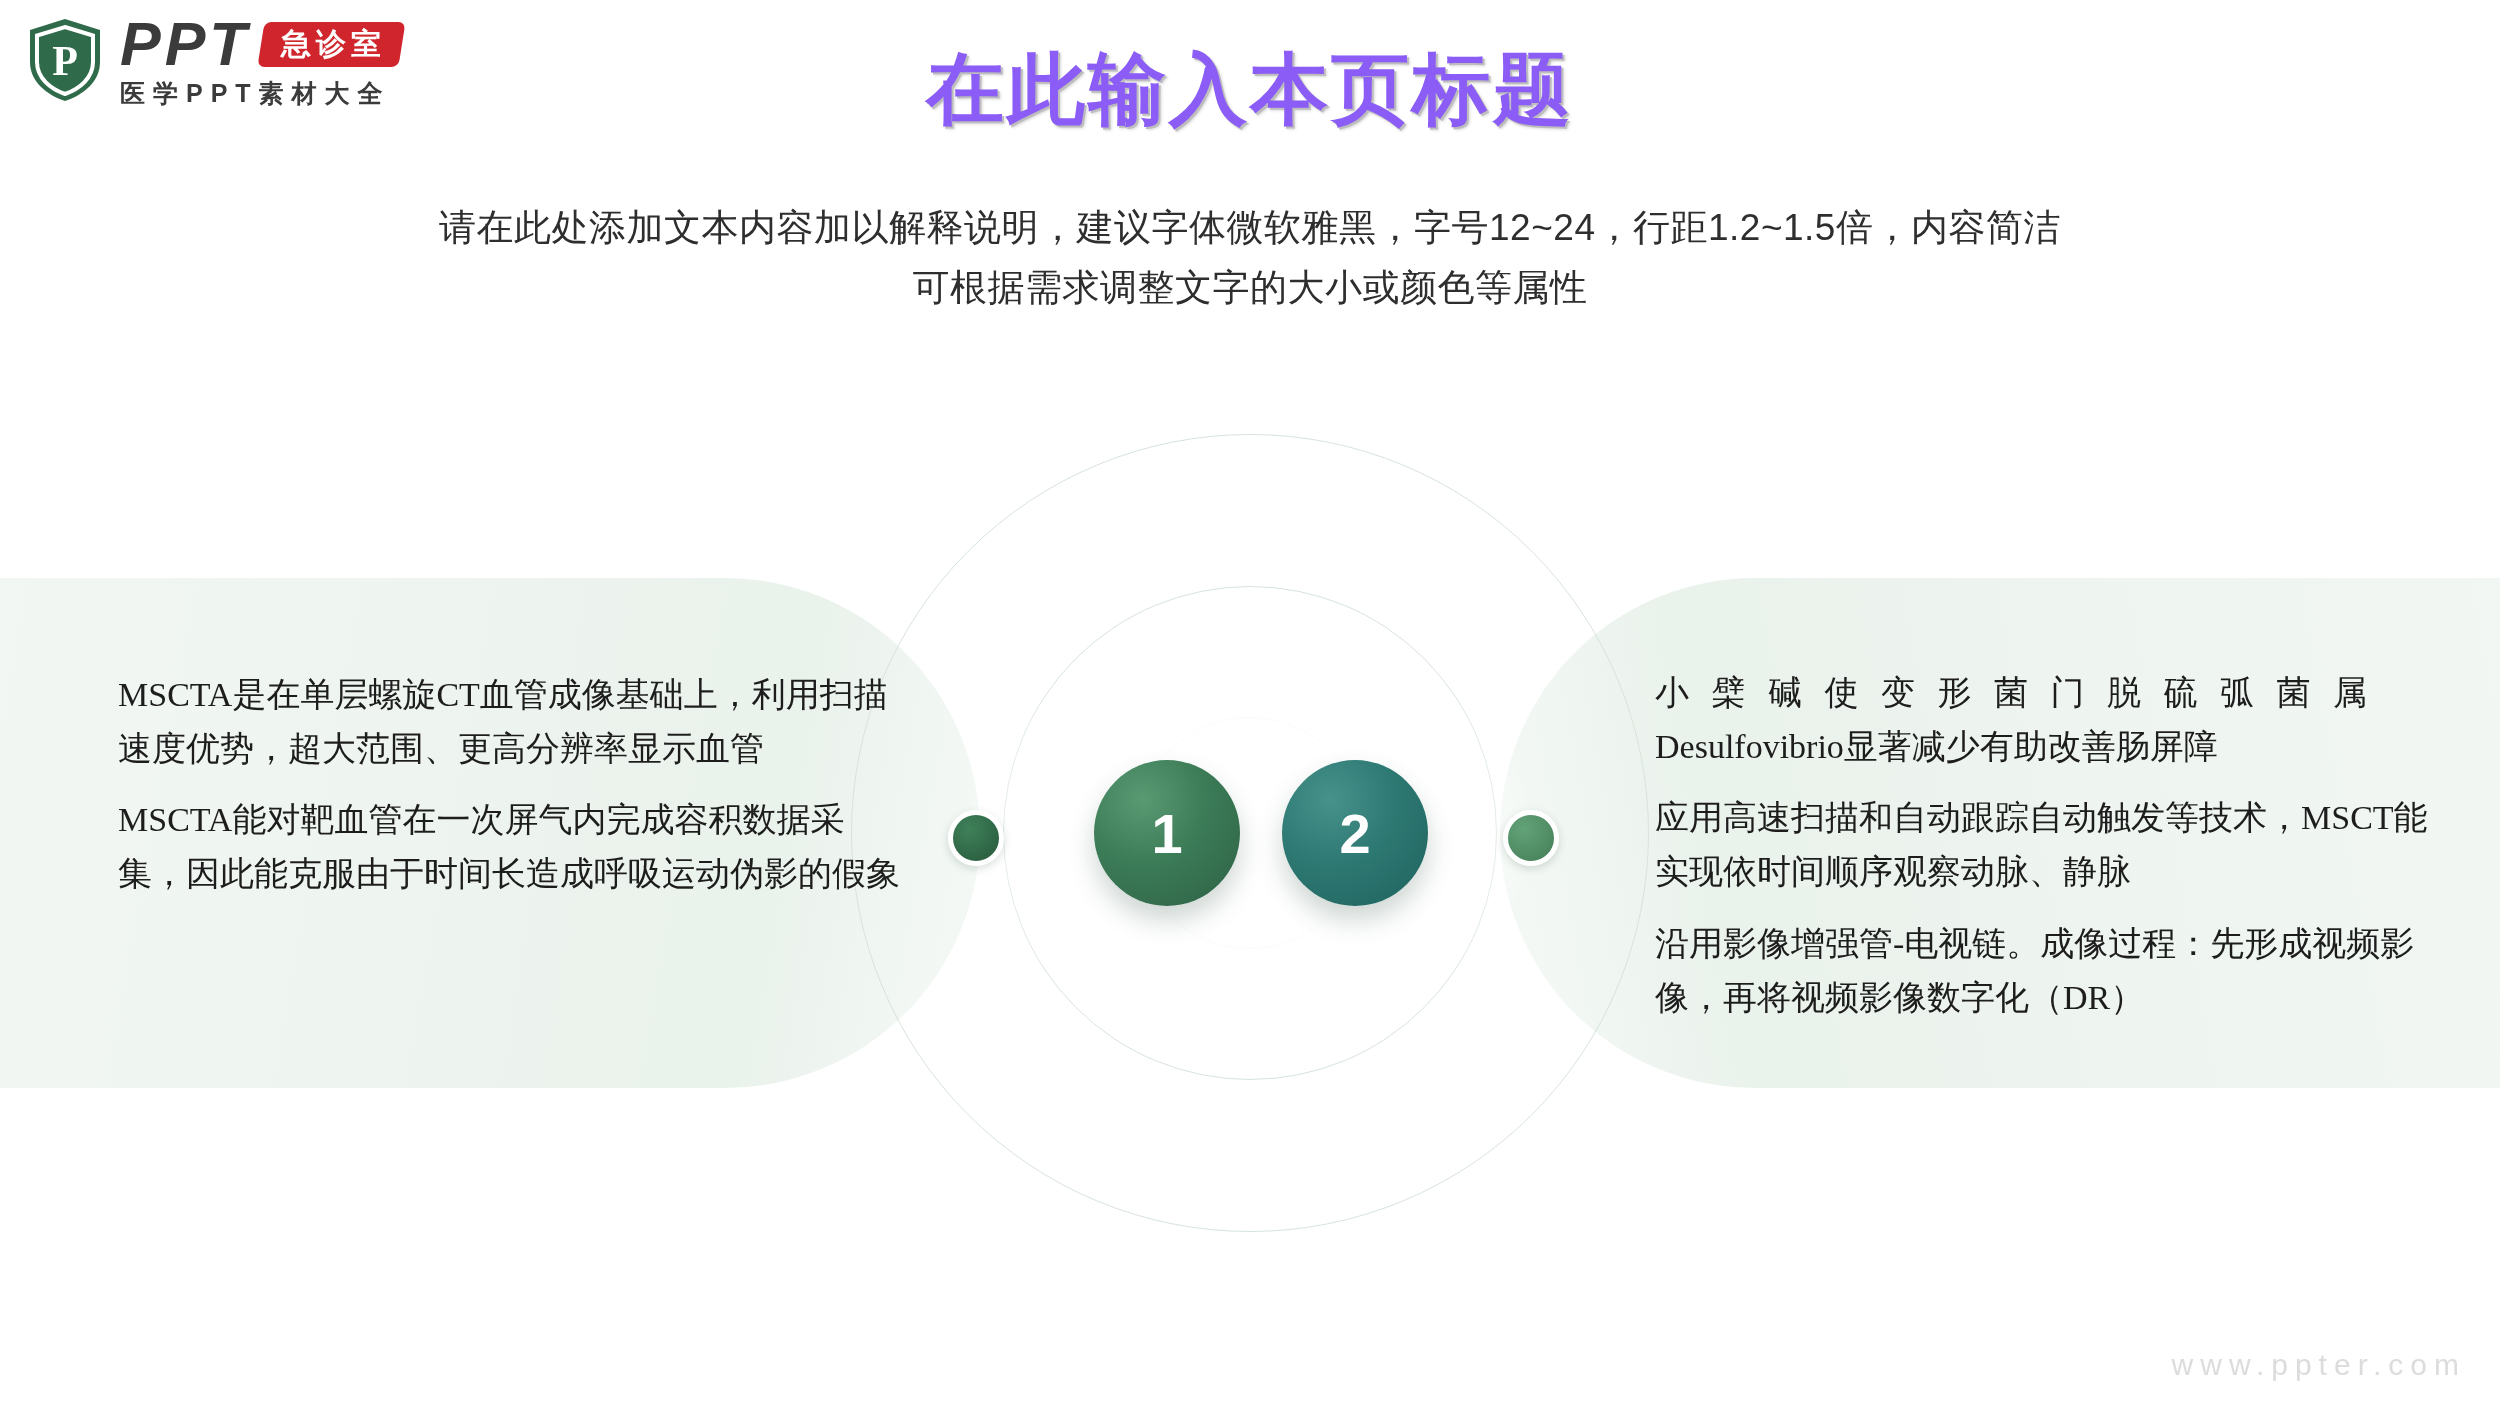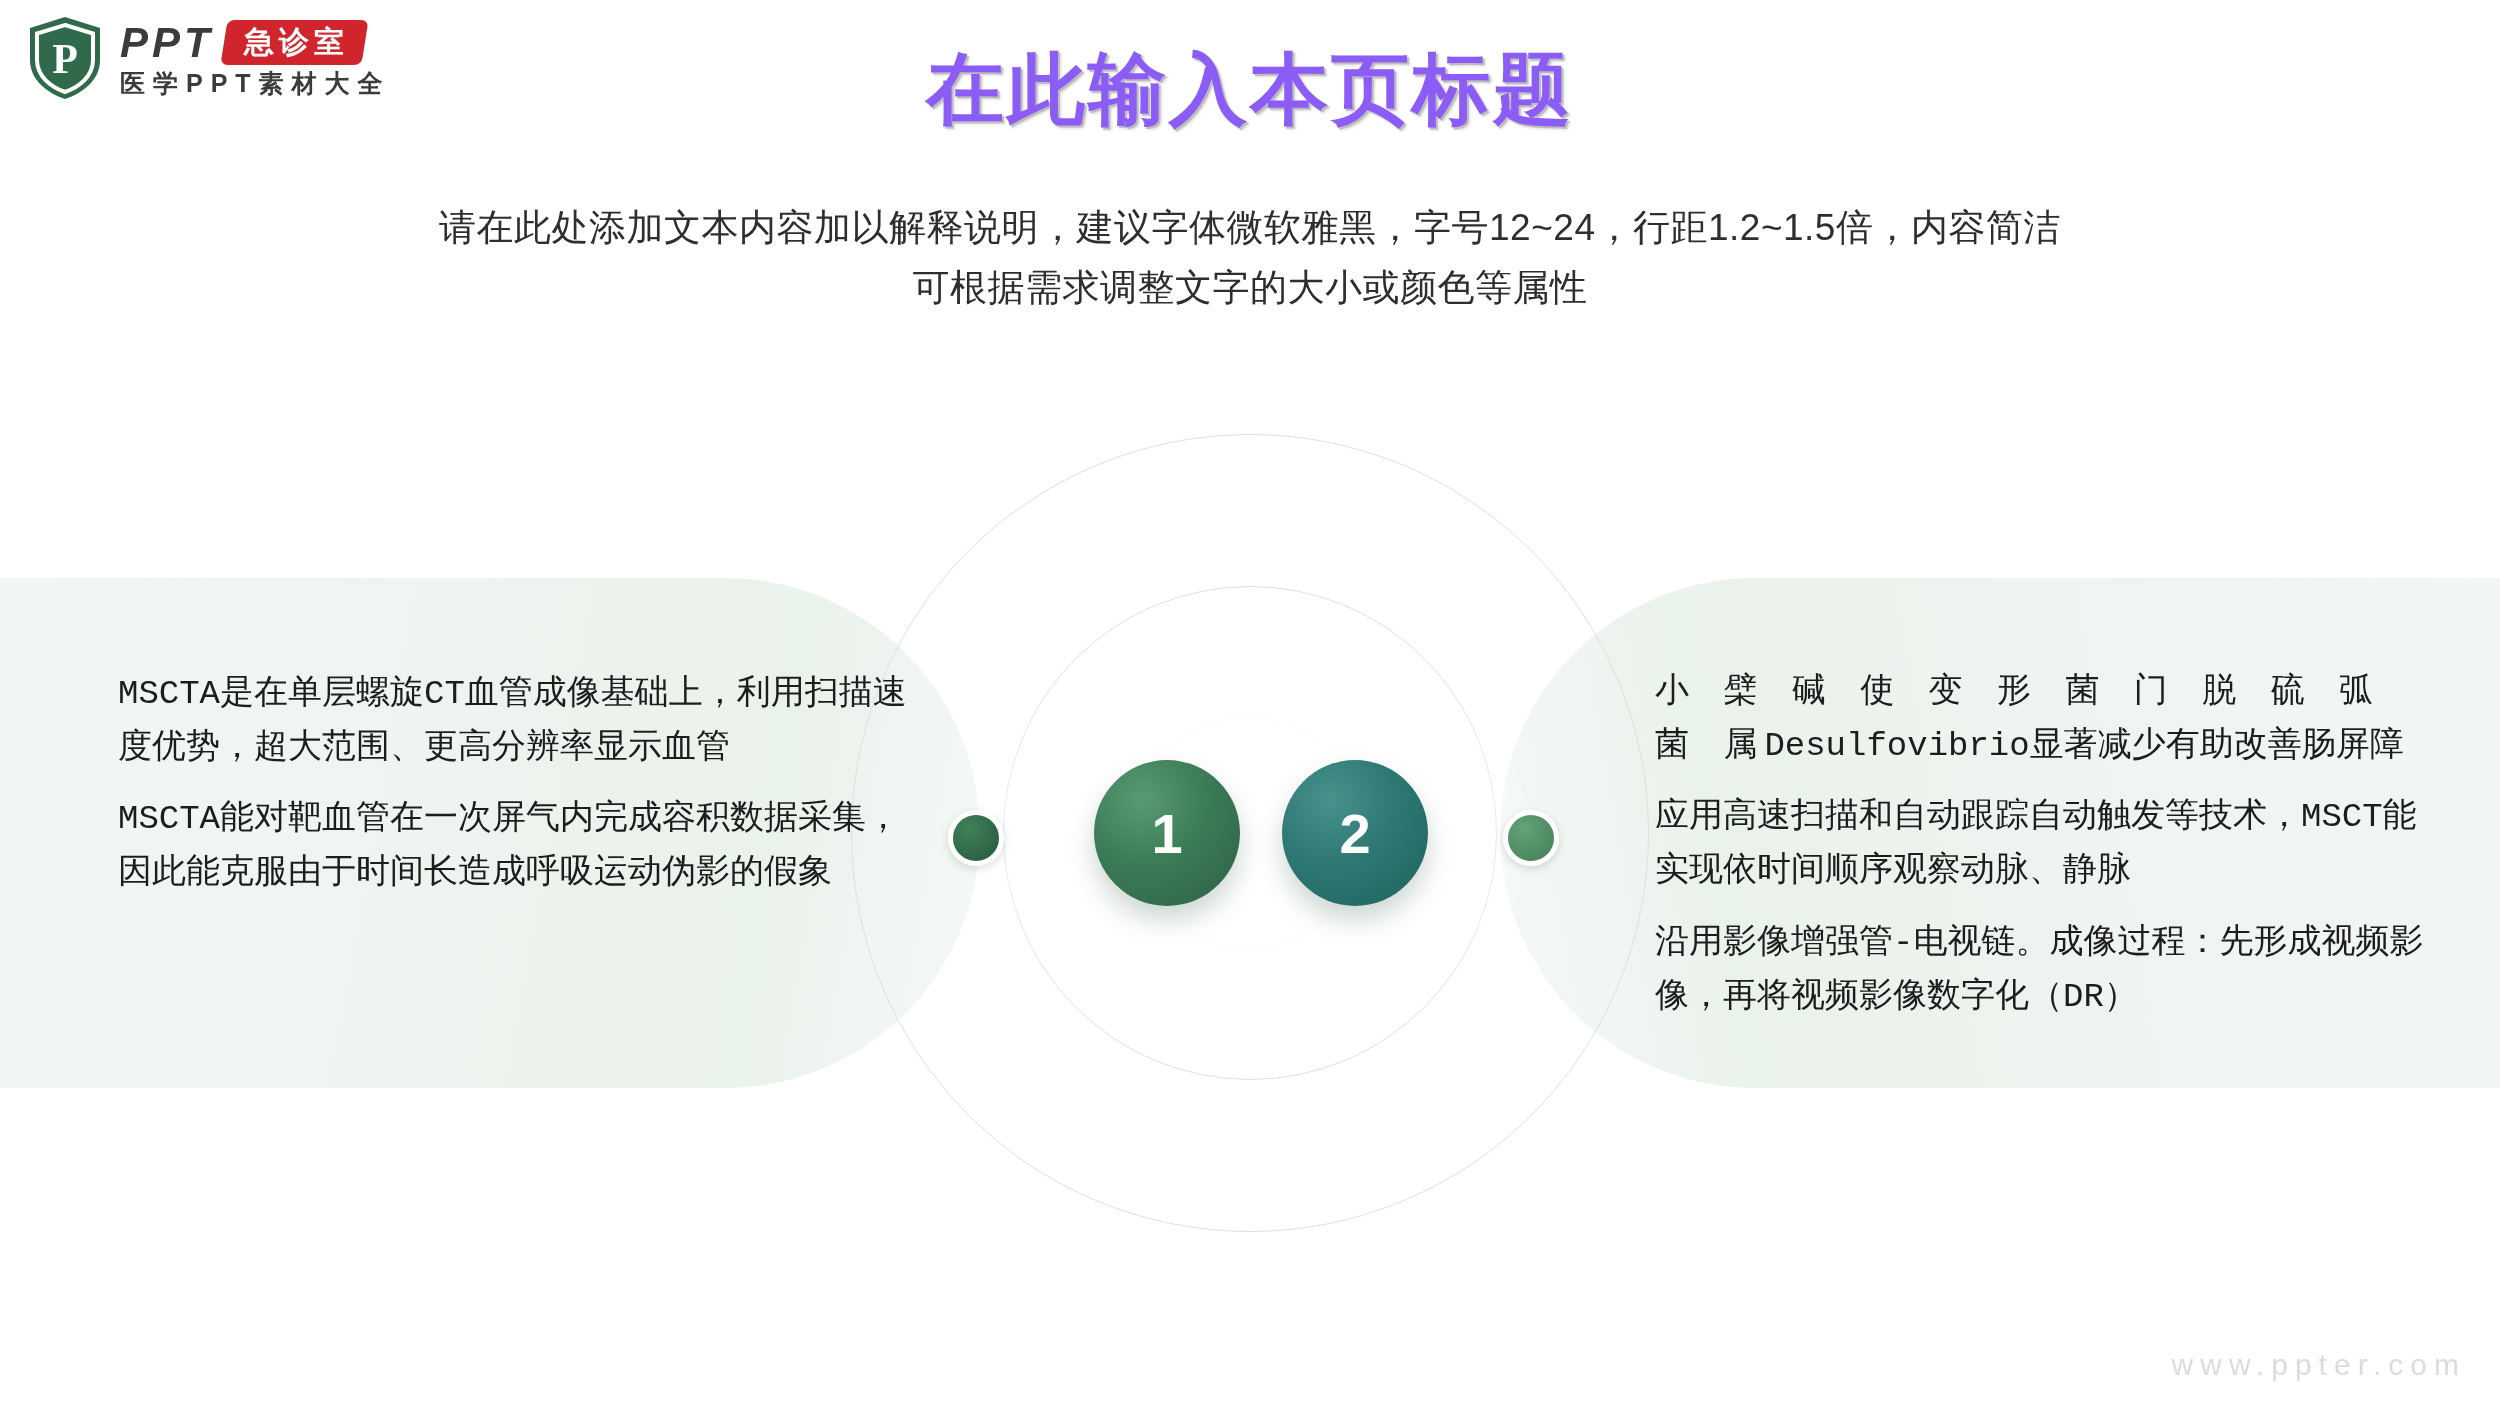--- a/index.html
+++ b/index.html
@@ -40,21 +40,21 @@
   }
   .logo-row1 {
     display: flex;
     align-items: center;
     gap: 10px;
   }
   .logo-ppt {
     font-family: "Liberation Sans", sans-serif;
     font-weight: bold;
     font-style: italic;
-    font-size: 42px;
+    font-size: 61px;
     letter-spacing: 4px;
     color: #3b3b3b;
     line-height: 1;
   }
   .logo-badge {
     background: #d0252c;
     color: #ffffff;
     font-family: "Liberation Sans", sans-serif;
     font-weight: bold;
     font-size: 30px;
@@ -187,21 +187,21 @@
     background: radial-gradient(circle at 35% 30%, #3f8159 0%, #2f6646 65%, #27563b 100%);
   }
   .node-right {
     left: 1503px;
     background: radial-gradient(circle at 35% 30%, #63a378 0%, #4e8a62 65%, #437a56 100%);
   }
 
   
   .body-text {
     position: absolute;
-    font-family: Liberation Mono, monospace;
+    font-family: Liberation Serif, serif;
     font-size: 34px;
     line-height: 1.58;
     color: #1d1d1d;
   }
   .body-left {
     left: 118px;
     top: 668px;
     width: 790px;
   }
   .body-right {

